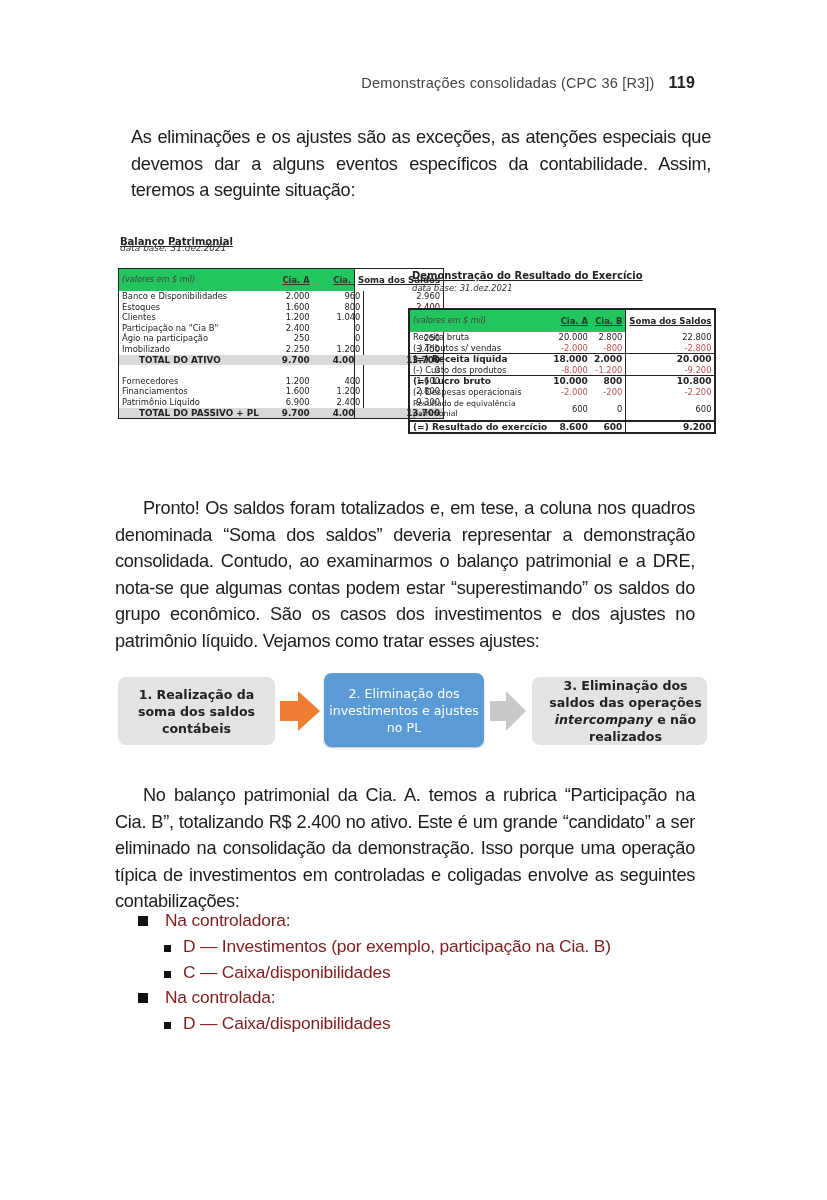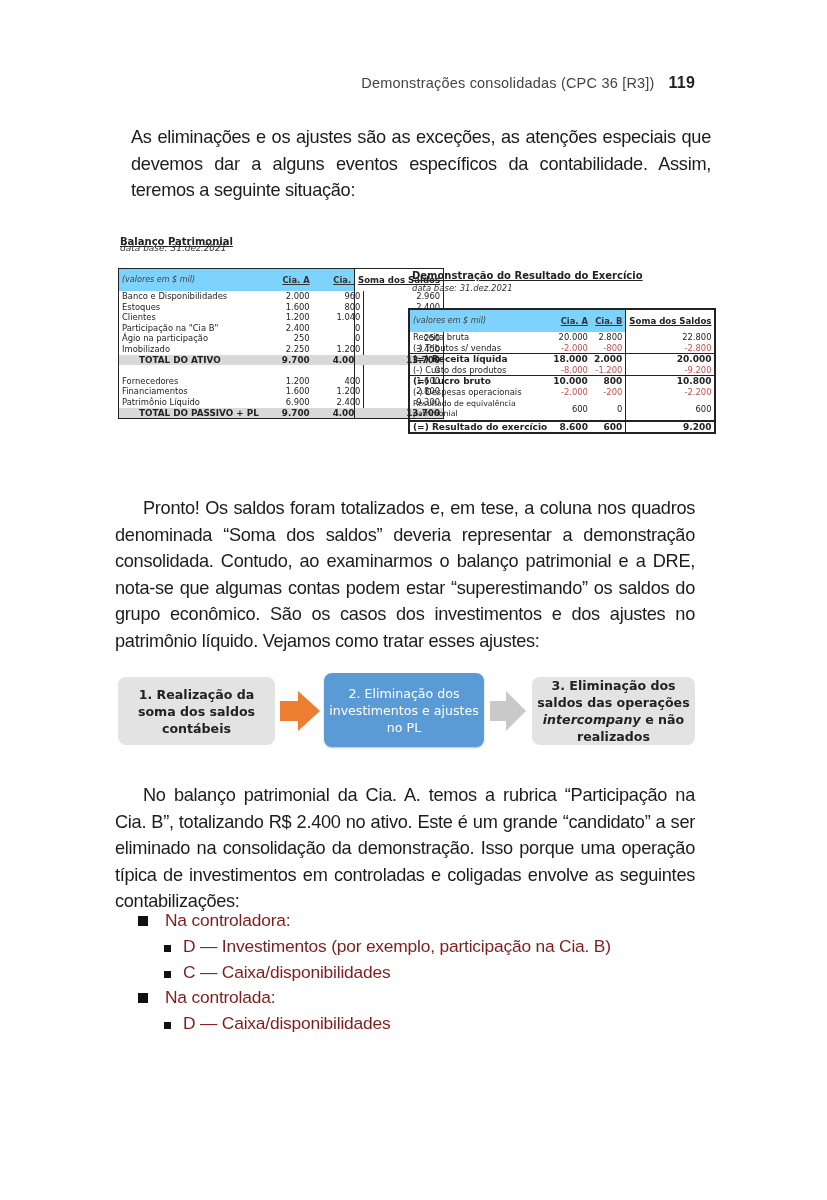--- a/index.html
+++ b/index.html
@@ -19,21 +19,21 @@
   
   .fig { position: absolute; left: 118px; top: 228px; width: 577px; height: 232px; font-family: "DejaVu Sans", sans-serif; }
   .bp-title { position: absolute; left: 2px; top: 8px; font-size: 10px; font-weight: bold; text-decoration: underline; color: #222; }
   .bp-date { position: absolute; left: 2px; top: 15px; font-size: 9px; font-style: italic; color: #333; }
   .dre-title { position: absolute; left: 294px; top: 42px; font-size: 10px; font-weight: bold; text-decoration: underline; color: #222; }
   .dre-date { position: absolute; left: 294px; top: 55px; font-size: 8.5px; font-style: italic; color: #333; }
 
   table.fin { border-collapse: collapse; position: absolute; font-size: 8.4px; color: #222; }
   table.fin td { padding: 0 3px; height: 10.6px; line-height: 10.6px; white-space: nowrap; }
   table.fin td.num { text-align: right; }
-  table.fin tr.hdr td { background: #7dd3fc; height: 22px; }
+  table.fin tr.hdr td { background: #22c55e; height: 22px; }
   table.fin tr.hdr td.lbl { font-style: italic; font-size: 8px; color: #444; }
   table.fin tr.hdr td.col { text-decoration: underline; font-weight: bold; text-align: right; color: #333; }
   table.fin tr.total td { background: #d9d9d9; font-weight: bold; font-size: 8.8px; padding-left: 20px; }
   .neg { color: #c0504d; }
 
   #bp-table { left: 0; top: 40px; width: 234px; border: 1.5px solid #222; }
   #bp-table td.lbl { width: 140px; }
   #sum-table { left: 236px; top: 40px; width: 52px; border: 1.5px solid #222; border-top: none; }
   #sum-table tr.hdr td { background: #fff; text-align: center; font-weight: bold; text-decoration: underline; line-height: 11px; height: 26px; font-size: 8.6px; }
   #sum-table tr.total td { background: #d9d9d9; }
@@ -45,21 +45,21 @@
   #dre-table tr.bold td { font-weight: bold; font-size: 9px; border-top: 1.5px solid #222; }
   #dre-table tr.tall td { height: 22px; line-height: 10px; white-space: normal; }
   #dre-table tr.final td { border-top: 2px solid #222; }
 
   
   .flow { position: absolute; left: 118px; top: 673px; width: 575px; height: 75px; font-family: "DejaVu Sans", sans-serif; }
   .step { position: absolute; border-radius: 8px; display: flex; align-items: center; justify-content: center;
           text-align: center; font-size: 12.6px; line-height: 17px; font-weight: bold; }
   .step.s1 { left: 0; top: 4px; width: 157px; height: 68px; background: #e3e3e3; color: #222; }
   .step.s2 { left: 206px; top: 0; width: 160px; height: 74px; background: #5b9bd5; color: #fff; font-weight: normal; box-shadow: 0 1px 2px rgba(0,0,0,0.25); }
-  .step.s3 { left: 414px; top: 4px; width: 163px; height: 68px; background: #e3e3e3; color: #222; }
+  .step.s3 { left: 414px; top: 4px; width: 163px; height: 68px; background: #e3e3e3; color: #222; padding-left: 12px; }
   .arrow { position: absolute; width: 0; height: 0; }
   .arrow-body { position: absolute; }
   .a1 .arrow-body { left: 162px; top: 28px; width: 20px; height: 20px; background: #ed7d31; }
   .a1 .arrow-head { left: 180px; top: 18px; border-top: 20px solid transparent; border-bottom: 20px solid transparent; border-left: 22px solid #ed7d31; }
   .a2 .arrow-body { left: 372px; top: 28px; width: 18px; height: 20px; background: #c9c9c9; }
   .a2 .arrow-head { left: 388px; top: 18px; border-top: 20px solid transparent; border-bottom: 20px solid transparent; border-left: 20px solid #c9c9c9; }
 
   
   .bullets { position: absolute; left: 135px; top: 908px; font-size: 17.4px; line-height: 25.8px; color: #7f1d1d; letter-spacing: -0.2px; }
   .bl1 { position: relative; padding-left: 30px; }

